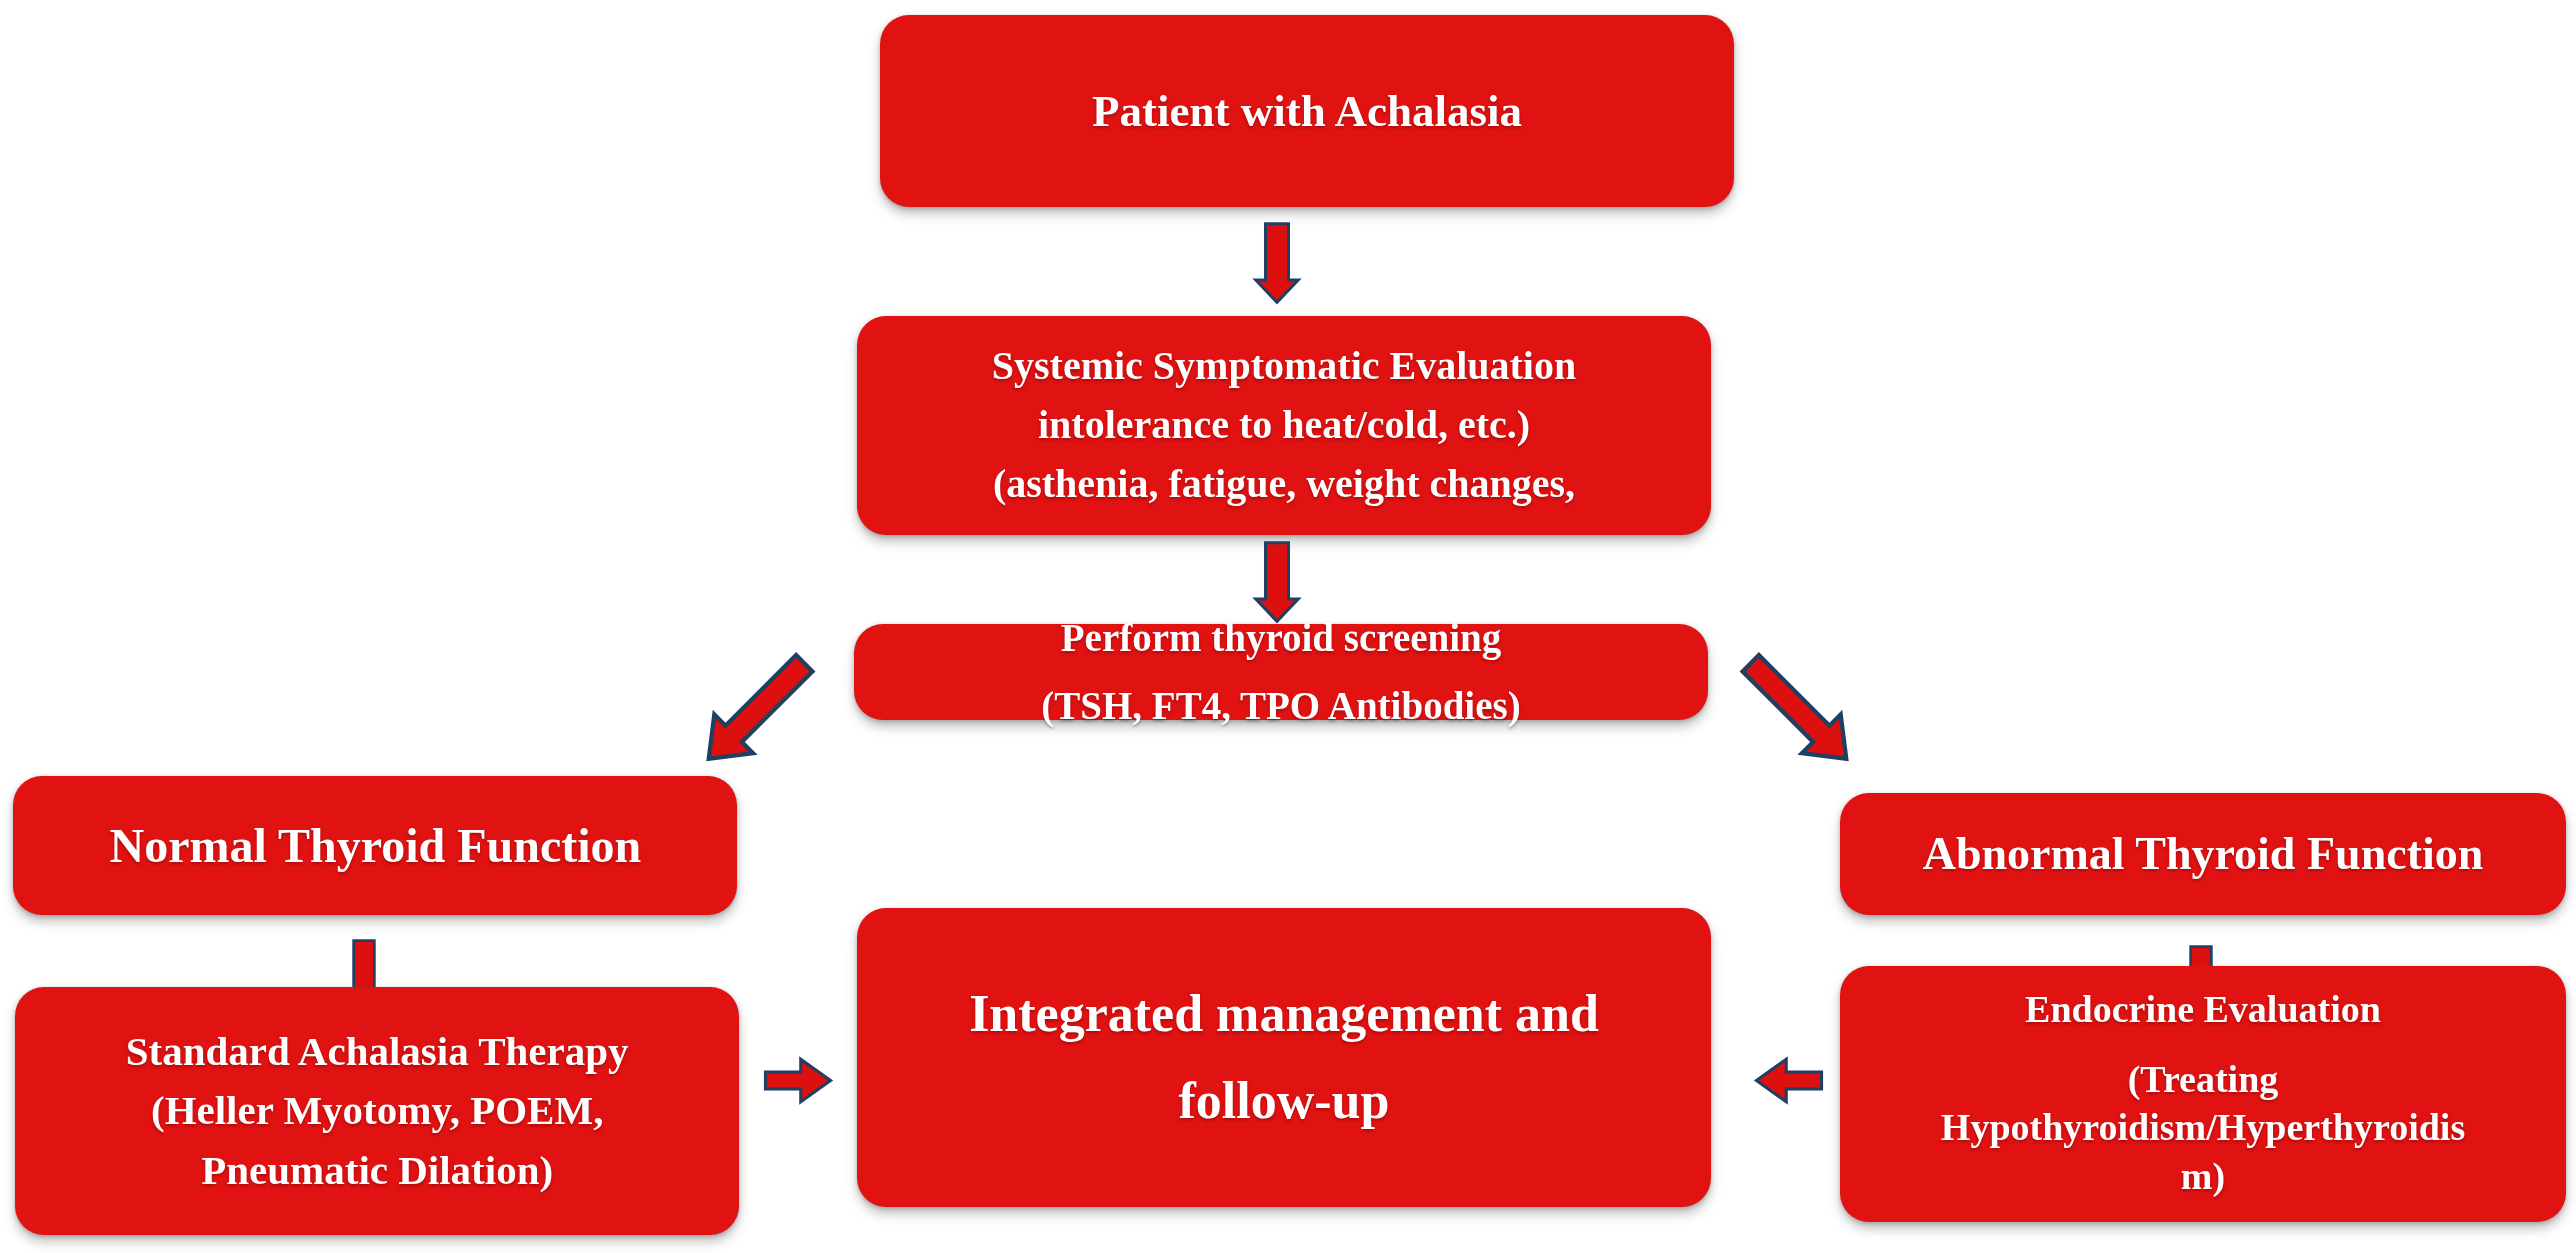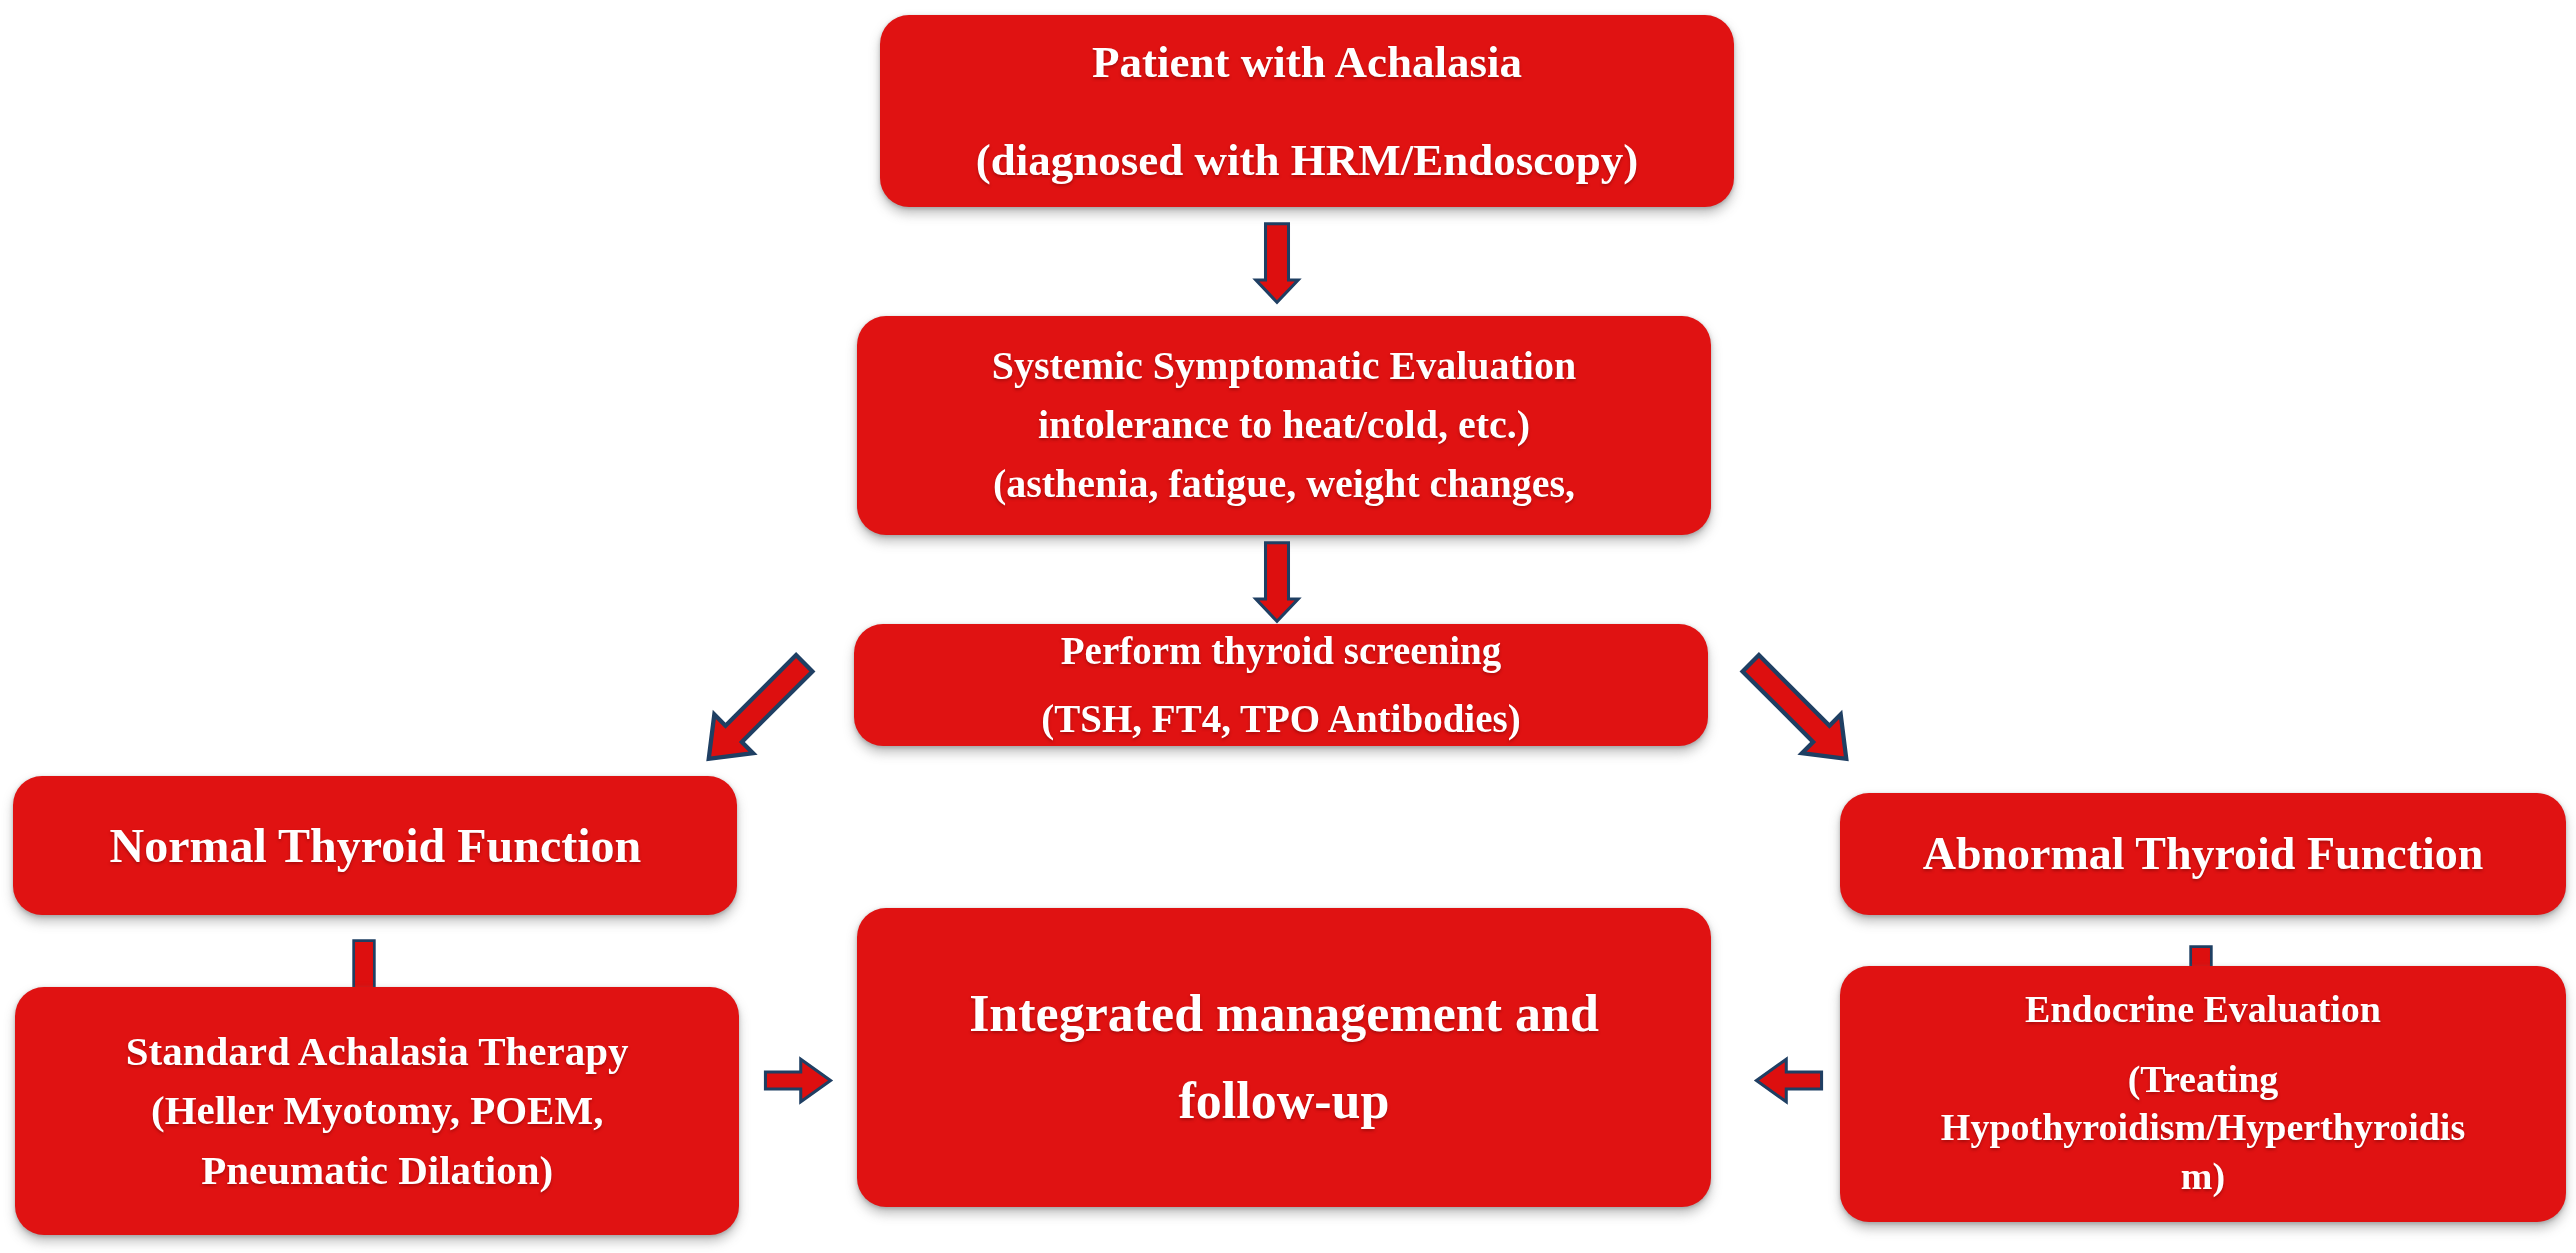--- a/index.html
+++ b/index.html
@@ -25,21 +25,21 @@
     align-items: center;
     justify-content: center;
     text-align: center;
     box-shadow: 0 6.1px 11px rgba(125,125,125,0.45), 0 1.2px 3.7px rgba(90,90,90,0.35);
     text-shadow: 0 1.8px 3px rgba(70,0,0,0.35);
   }
   .line { line-height: 1.12; white-space: nowrap; }
 
   .box-patient    { left: 880px; top: 15.2px;   width: 854px; height: 192px; font-size: 45px; gap: 48px; }
   .box-systemic   { left: 857px; top: 316px;  width: 854px; height: 219px; font-size: 40px; gap: 14.6px; }
-  .box-screening  { left: 854px; top: 624px; width: 854px; height: 122px; font-size: 39px; gap: 24.4px; }
+  .box-screening  { left: 854px; top: 624px; width: 854px; height: 96px; font-size: 39px; gap: 24.4px; }
   .box-normal     { left: 13.4px;   top: 776px; width: 724px; height: 139px; font-size: 48px; }
   .box-standard   { left: 15.2px;   top: 987px; width: 724px; height: 248px; font-size: 41px; }
   .box-standard .line { line-height: 1.45; }
   .box-integrated { left: 857px; top: 908px; width: 854px; height: 299px; font-size: 52px; gap: 28px; }
   .box-abnormal   { left: 1840px; top: 765px; width: 726px; height: 122px; font-size: 46px; margin-top: 28px; }
   .box-endocrine  { left: 1840px; top: 966px; width: 726px; height: 256px; font-size: 38px; gap: 24.4px; }
   .box-endocrine .para { display: flex; flex-direction: column; }
   .box-endocrine .para .line { line-height: 1.27; }
 
   .arrow { position: absolute; }
@@ -61,21 +61,20 @@
   .arrow-standard-right { left: 763px; top: 1056px; width: 70px; height: 49px; }
   .arrow-endocrine-left { left: 1754px; top: 1056px; width: 70px; height: 49px; }
 </style>
 </head>
 <body>
 
 <div class="canvas">
 
   <div class="box box-patient">
     <div class="line">Patient with Achalasia</div>
-    <div class="line">(diagnosed with HRM/Endoscopy)</div>
   </div>
 
   <div class="arrow arrow-1">
     <svg viewBox="0 0 76 136" aria-hidden="true">
         <polygon points="19,3 57,3 57,96 73,96 38,133 3,96 19,96"></polygon>
       </svg>
   </div>
 
   <div class="box box-systemic">
     <div class="line">Systemic Symptomatic Evaluation</div>

